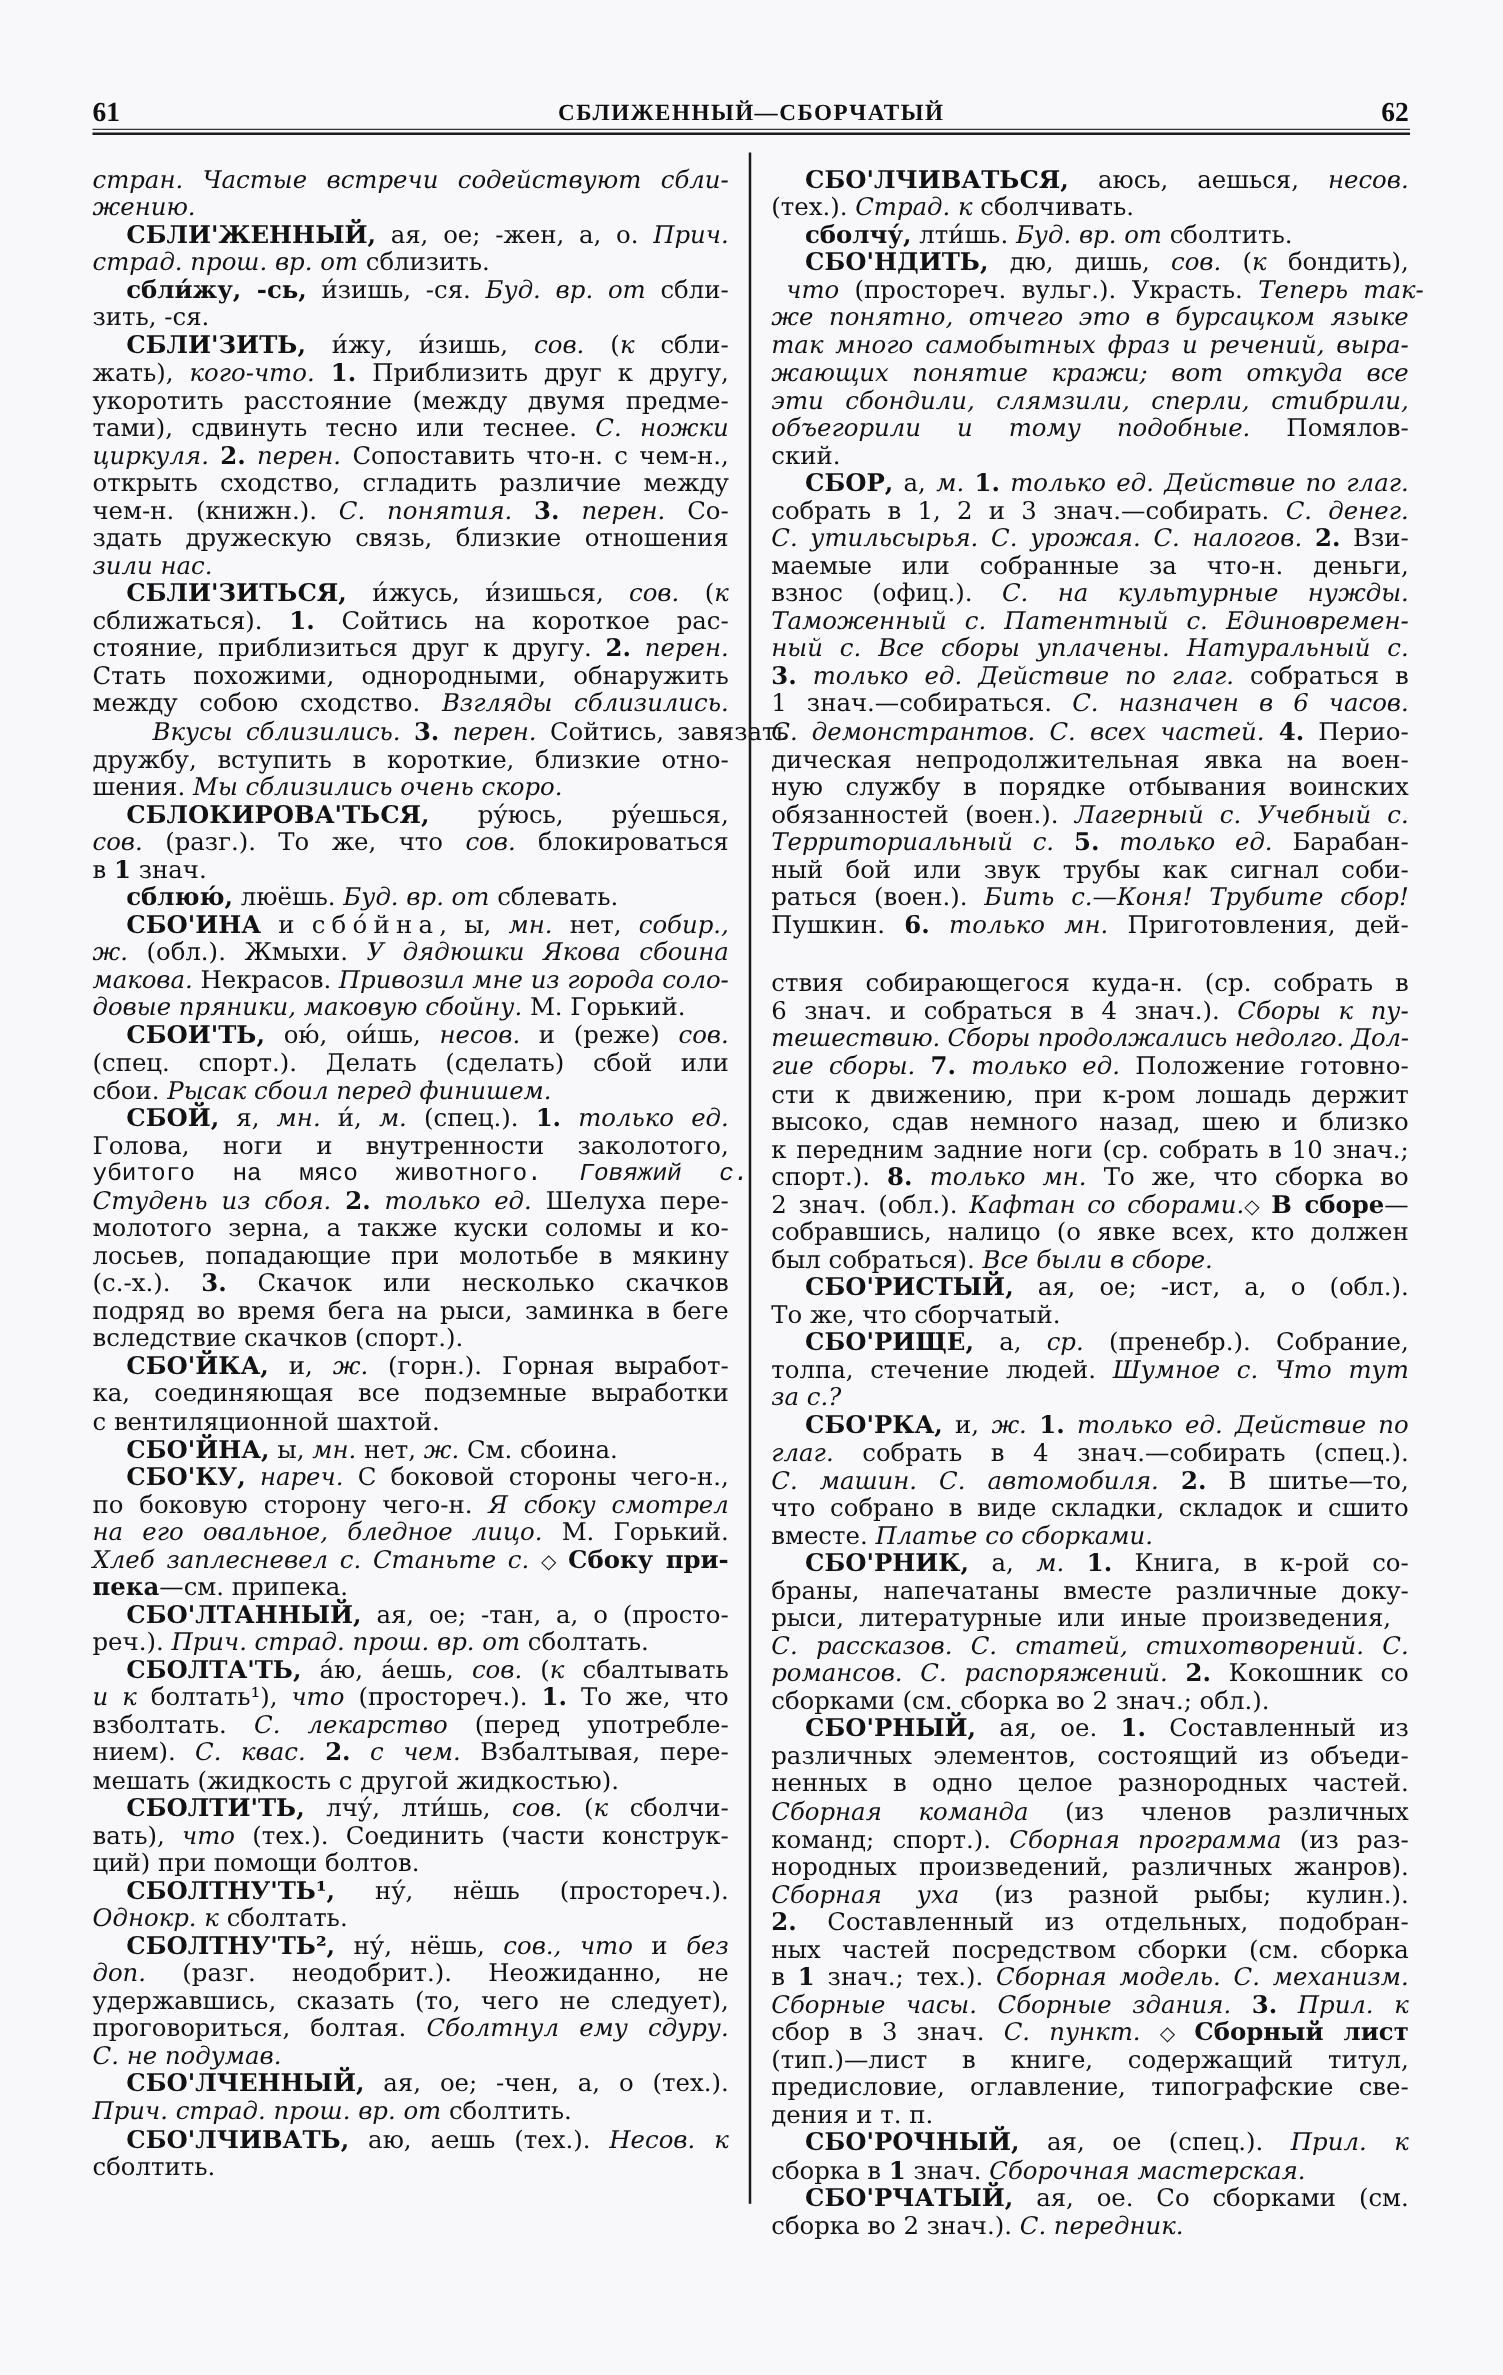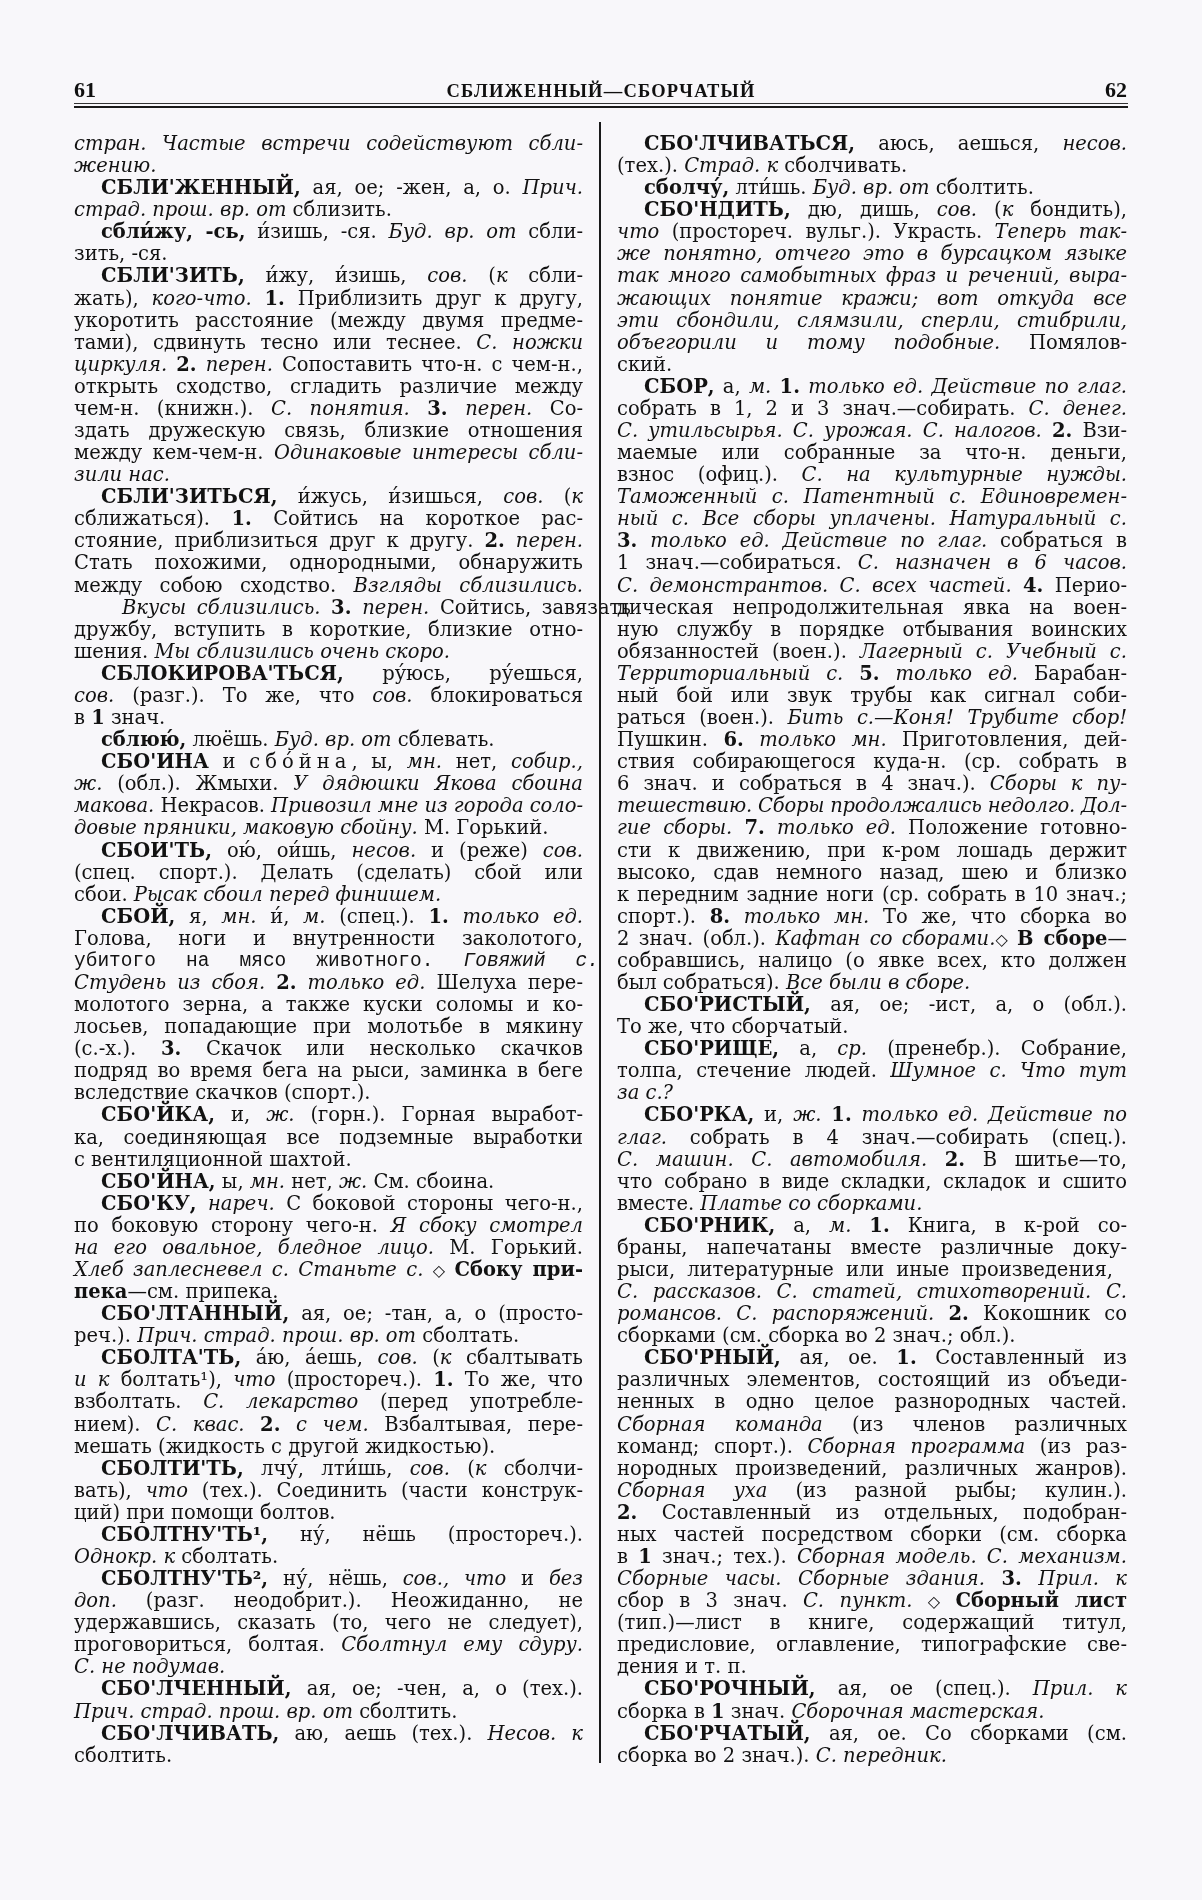--- a/index.html
+++ b/index.html
@@ -92,21 +92,20 @@
       <div class="line ind" style="word-spacing: 5.609px;"><span class="in"><span class="bd">сбли́жу, -сь,</span><span class="rg"> и́зишь, -ся. </span><span class="it">Буд. вр. от</span><span class="rg"> сбли-</span></span></div>
       <div class="line"><span class="in"><span class="rg">зить, -ся.</span></span></div>
       <div class="line ind" style="word-spacing: 14.597px;"><span class="in"><span class="bd">СБЛИ'ЗИТЬ,</span><span class="rg"> и́жу, и́зишь, </span><span class="it">сов.</span><span class="rg"> (</span><span class="it">к</span><span class="rg"> сбли-</span></span></div>
       <div class="line" style="word-spacing: 6.607px;"><span class="in"><span class="rg">жать), </span><span class="it">кого-что.</span><span class="rg"> </span><span class="bd">1.</span><span class="rg"> Приблизить друг к другу,</span></span></div>
       <div class="line" style="word-spacing: 10.273px;"><span class="in"><span class="rg">укоротить расстояние (между двумя предме-</span></span></div>
       <div class="line" style="word-spacing: 8.445px;"><span class="in"><span class="rg">тами), сдвинуть тесно или теснее. </span><span class="it">С. ножки</span></span></div>
       <div class="line" style="word-spacing: 2.883px;"><span class="in"><span class="it">циркуля.</span><span class="rg"> </span><span class="bd">2.</span><span class="rg"> </span><span class="it">перен.</span><span class="rg"> Сопоставить что-н. с чем-н.,</span></span></div>
       <div class="line" style="word-spacing: 11.637px;"><span class="in"><span class="rg">открыть сходство, сгладить различие между</span></span></div>
       <div class="line" style="word-spacing: 11.26px;"><span class="in"><span class="rg">чем-н. (книжн.). </span><span class="it">С. понятия.</span><span class="rg"> </span><span class="bd">3.</span><span class="rg"> </span><span class="it">перен.</span><span class="rg"> Со-</span></span></div>
       <div class="line" style="word-spacing: 12.539px;"><span class="in"><span class="rg">здать дружескую связь, близкие отношения</span></span></div>
-      <div class="line" style="word-spacing: 4.254px;"><span class="in"><span class="rg">между кем-чем-н. </span><span class="it">Одинаковые интересы сбли-</span></span></div>
       <div class="line"><span class="in"><span class="it">зили нас.</span></span></div>
       <div class="line ind" style="word-spacing: 14.086px;"><span class="in"><span class="bd">СБЛИ'ЗИТЬСЯ,</span><span class="rg"> и́жусь, и́зишься, </span><span class="it">сов.</span><span class="rg"> (</span><span class="it">к</span></span></div>
       <div class="line" style="word-spacing: 15.194px;"><span class="in"><span class="rg">сближаться). </span><span class="bd">1.</span><span class="rg"> Сойтись на короткое рас-</span></span></div>
       <div class="line" style="word-spacing: 4.784px;"><span class="in"><span class="rg">стояние, приблизиться друг к другу. </span><span class="bd">2.</span><span class="rg"> </span><span class="it">перен.</span></span></div>
       <div class="line" style="word-spacing: 15.63px;"><span class="in"><span class="rg">Стать похожими, однородными, обнаружить</span></span></div>
       <div class="line" style="word-spacing: 11.141px;"><span class="in"><span class="rg">между собою сходство. </span><span class="it">Взгляды сблизились.</span></span></div>
       <div class="line" style="word-spacing: 4.453px; margin-left: 48px;"><span class="in"><span class="it">Вкусы сблизились.</span><span class="rg"> </span><span class="bd">3.</span><span class="rg"> </span><span class="it">перен.</span><span class="rg"> Сойтись, завязать</span></span></div>
       <div class="line" style="word-spacing: 10.391px;"><span class="in"><span class="rg">дружбу, вступить в короткие, близкие отно-</span></span></div>
       <div class="line"><span class="in"><span class="rg">шения. </span><span class="it">Мы сблизились очень скоро.</span></span></div>
       <div class="line ind" style="word-spacing: 32.297px;"><span class="in"><span class="bd">СБЛОКИРОВА'ТЬСЯ,</span><span class="rg"> ру́юсь, ру́ешься,</span></span></div>
@@ -159,21 +158,21 @@
       <div class="line"><span class="in"><span class="it">Прич. страд. прош. вр. от</span><span class="rg"> сболтить.</span></span></div>
       <div class="line ind" style="word-spacing: 8.912px;"><span class="in"><span class="bd">СБО'ЛЧИВАТЬ,</span><span class="rg"> аю, аешь (тех.). </span><span class="it">Несов. к</span></span></div>
       <div class="line"><span class="in"><span class="rg">сболтить.</span></span></div>
     </div>
   <div class="divider"></div>
   <div class="col" id="col1">
       <div class="line ind" style="word-spacing: 17.01px;"><span class="in"><span class="bd">СБО'ЛЧИВАТЬСЯ,</span><span class="rg"> аюсь, аешься, </span><span class="it">несов.</span></span></div>
       <div class="line"><span class="in"><span class="rg">(тех.). </span><span class="it">Страд. к</span><span class="rg"> сболчивать.</span></span></div>
       <div class="line ind"><span class="in"><span class="bd">сболчу́,</span><span class="rg"> лти́шь. </span><span class="it">Буд. вр. от</span><span class="rg"> сболтить.</span></span></div>
       <div class="line ind" style="word-spacing: 10.794px;"><span class="in"><span class="bd">СБО'НДИТЬ,</span><span class="rg"> дю, дишь, </span><span class="it">сов.</span><span class="rg"> (</span><span class="it">к</span><span class="rg"> бондить),</span></span></div>
-      <div class="line" style="word-spacing: 6.109px;"><span class="in"><span class="it">что</span><span class="rg"> (простореч. вульг.). Украсть. </span><span class="it">Теперь так-</span></span></div>
+      <div class="line" style="word-spacing: 6.109px; margin-left: 12px;"><span class="in"><span class="it">что</span><span class="rg"> (простореч. вульг.). Украсть. </span><span class="it">Теперь так-</span></span></div>
       <div class="line" style="word-spacing: 6.292px;"><span class="in"><span class="it">же понятно, отчего это в бурсацком языке</span></span></div>
       <div class="line" style="word-spacing: 3.315px;"><span class="in"><span class="it">так много самобытных фраз и речений, выра-</span></span></div>
       <div class="line" style="word-spacing: 12.544px;"><span class="in"><span class="it">жающих понятие кражи; вот откуда все</span></span></div>
       <div class="line" style="word-spacing: 11.047px;"><span class="in"><span class="it">эти сбондили, слямзили, сперли, стибрили,</span></span></div>
       <div class="line" style="word-spacing: 22.617px;"><span class="in"><span class="it">объегорили и тому подобные.</span><span class="rg"> Помялов-</span></span></div>
       <div class="line"><span class="in"><span class="rg">ский.</span></span></div>
       <div class="line ind" style="word-spacing: 2.049px;"><span class="in"><span class="bd">СБОР,</span><span class="rg"> а, </span><span class="it">м.</span><span class="rg"> </span><span class="bd">1.</span><span class="rg"> </span><span class="it">только ед. Действие по глаг.</span></span></div>
       <div class="line" style="word-spacing: 6.836px;"><span class="in"><span class="rg">собрать в 1, 2 и 3 знач.—собирать. </span><span class="it">С. денег.</span></span></div>
       <div class="line" style="word-spacing: 3.96px;"><span class="in"><span class="it">С. утильсырья. С. урожая. С. налогов.</span><span class="rg"> </span><span class="bd">2.</span><span class="rg"> Взи-</span></span></div>
       <div class="line" style="word-spacing: 17.691px;"><span class="in"><span class="rg">маемые или собранные за что-н. деньги,</span></span></div>
@@ -183,21 +182,21 @@
       <div class="line" style="word-spacing: 6.616px;"><span class="in"><span class="bd">3.</span><span class="rg"> </span><span class="it">только ед. Действие по глаг.</span><span class="rg"> собраться в</span></span></div>
       <div class="line" style="word-spacing: 9.88px;"><span class="in"><span class="rg">1 знач.—собираться. </span><span class="it">С. назначен в 6 часов.</span></span></div>
       <div class="line" style="word-spacing: 5.128px;"><span class="in"><span class="it">С. демонстрантов. С. всех частей.</span><span class="rg"> </span><span class="bd">4.</span><span class="rg"> Перио-</span></span></div>
       <div class="line" style="word-spacing: 13.02px;"><span class="in"><span class="rg">дическая непродолжительная явка на воен-</span></span></div>
       <div class="line" style="word-spacing: 11.778px;"><span class="in"><span class="rg">ную службу в порядке отбывания воинских</span></span></div>
       <div class="line" style="word-spacing: 6.769px;"><span class="in"><span class="rg">обязанностей (воен.). </span><span class="it">Лагерный с. Учебный с.</span></span></div>
       <div class="line" style="word-spacing: 9.691px;"><span class="in"><span class="it">Территориальный с.</span><span class="rg"> </span><span class="bd">5.</span><span class="rg"> </span><span class="it">только ед.</span><span class="rg"> Барабан-</span></span></div>
       <div class="line" style="word-spacing: 11.69px;"><span class="in"><span class="rg">ный бой или звук трубы как сигнал соби-</span></span></div>
       <div class="line" style="word-spacing: 7.237px;"><span class="in"><span class="rg">раться (воен.). </span><span class="it">Бить с.—Коня! Трубите сбор!</span></span></div>
       <div class="line" style="word-spacing: 9.256px;"><span class="in"><span class="rg">Пушкин. </span><span class="bd">6.</span><span class="rg"> </span><span class="it">только мн.</span><span class="rg"> Приготовления, дей-</span></span></div>
-      <div class="line" style="word-spacing: 11.3px;"><span class="in"><span class="rg">ствия собирающегося куда-н. (ср. собрать в</span></span></div>
+      <div class="line" style="word-spacing: 11.3px; margin-top: 25px;"><span class="in"><span class="rg">ствия собирающегося куда-н. (ср. собрать в</span></span></div>
       <div class="line" style="word-spacing: 7.859px;"><span class="in"><span class="rg">6 знач. и собраться в 4 знач.). </span><span class="it">Сборы к пу-</span></span></div>
       <div class="line" style="letter-spacing: -0.171px;"><span class="in"><span class="it">тешествию. Сборы продолжались недолго. Дол-</span></span></div>
       <div class="line" style="word-spacing: 5.987px;"><span class="in"><span class="it">гие сборы.</span><span class="rg"> </span><span class="bd">7.</span><span class="rg"> </span><span class="it">только ед.</span><span class="rg"> Положение готовно-</span></span></div>
       <div class="line" style="word-spacing: 10.063px;"><span class="in"><span class="rg">сти к движению, при к-ром лошадь держит</span></span></div>
       <div class="line" style="word-spacing: 10.862px;"><span class="in"><span class="rg">высоко, сдав немного назад, шею и близко</span></span></div>
       <div class="line" style="word-spacing: 1.613px;"><span class="in"><span class="rg">к передним задние ноги (ср. собрать в 10 знач.;</span></span></div>
       <div class="line" style="word-spacing: 7.496px;"><span class="in"><span class="rg">спорт.). </span><span class="bd">8.</span><span class="rg"> </span><span class="it">только мн.</span><span class="rg"> То же, что сборка во</span></span></div>
       <div class="line" style="word-spacing: 3.19px;"><span class="in"><span class="rg">2 знач. (обл.). </span><span class="it">Кафтан со сборами.</span><span class="dm">◇</span><span class="rg"> </span><span class="bd">В сборе</span><span class="rg">—</span></span></div>
       <div class="line" style="word-spacing: 6.641px;"><span class="in"><span class="rg">собравшись, налицо (о явке всех, кто должен</span></span></div>
       <div class="line"><span class="in"><span class="rg">был собраться). </span><span class="it">Все были в сборе.</span></span></div>

